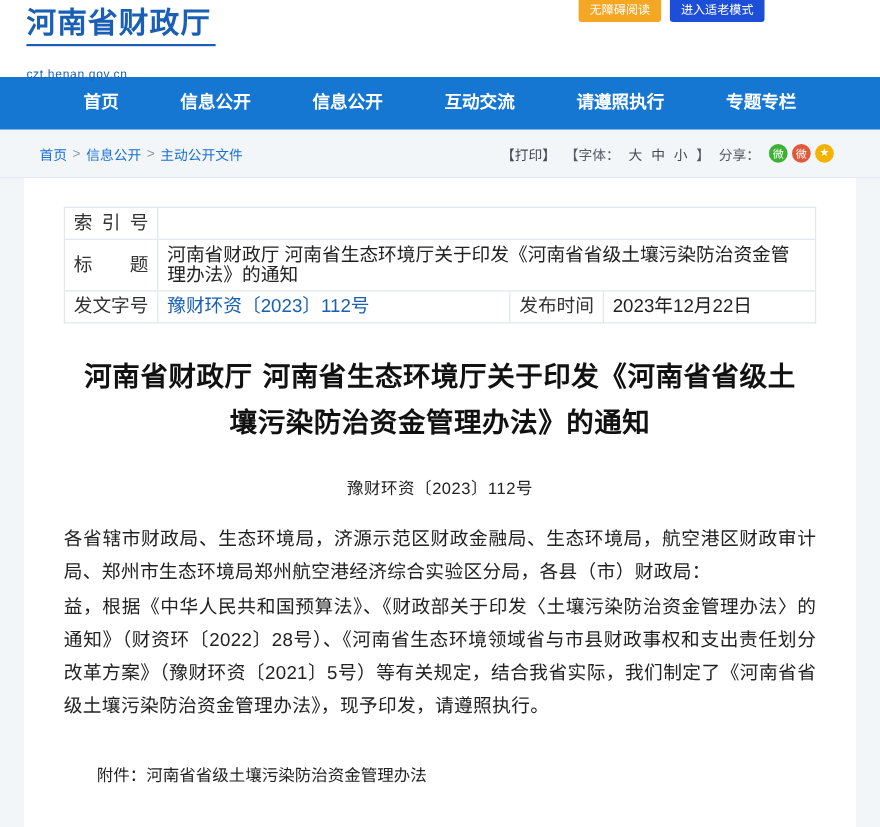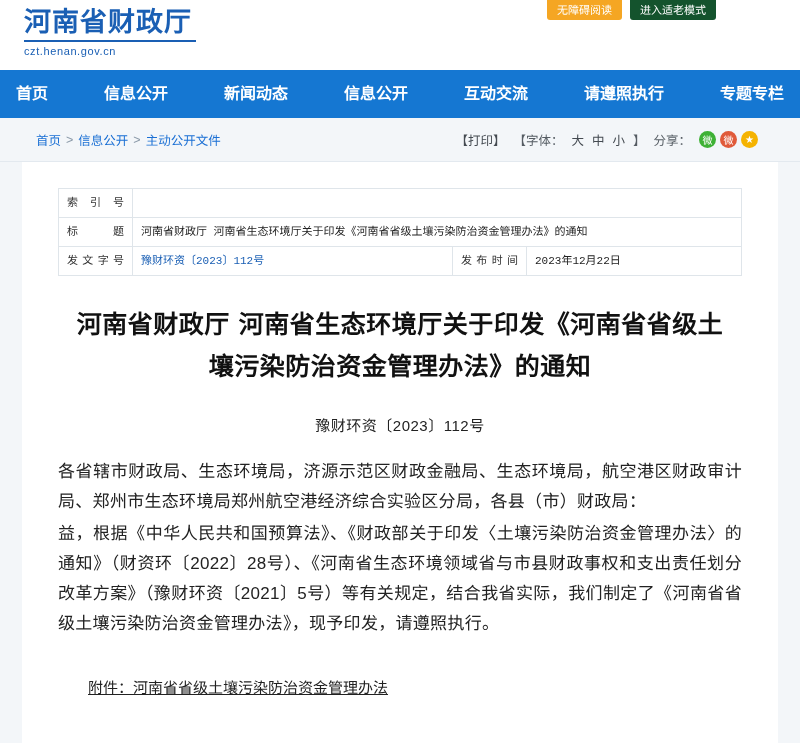--- a/index.html
+++ b/index.html
@@ -41,41 +41,41 @@
     height: 2px;
     background: #1a5fb4;
     margin-top: 2px;
     width: 172px;
   }
   .logo-sub {
     font-family: "Liberation Sans", sans-serif;
     font-size: 11px;
     color: #1a5fb4;
     letter-spacing: 0.6px;
-    margin-top: 3px;
+    margin-top: 20px;
   }
   .header-buttons {
     position: absolute;
-    right: 84px;
+    right: 105px;
     top: 0px;
     display: flex;
     gap: 8px;
     align-items: flex-end;
   }
   .hbtn {
     height: 20px;
     line-height: 20px;
     padding: 0 10px;
     font-size: 11px;
     color: #ffffff;
     border-radius: 0 0 3px 3px;
     white-space: nowrap;
   }
   .hbtn.orange { background: #f5a623; }
-  .hbtn.blue { background: #14532d; }
+  .hbtn.blue { background: #1d4ed8; }
 
   
   .nav {
     height: 48px;
     background: #1577d2;
     display: flex;
     align-items: center;
     justify-content: center;
     gap: 0px;
   }
@@ -136,24 +136,23 @@
     background: #ffffff;
     margin: 0 22px;
     padding: 26px 36px 40px 36px;
     min-height: 580px;
   }
 
   
   .info-table {
     width: 100%;
     border-collapse: collapse;
-    font-size: 11px;
+    font-size: 17px;
     color: #333;
     margin-bottom: 26px;
-    font-family: Liberation Mono, monospace;
   }
   .info-table td {
     border: 1px solid #dfe5ea;
     padding: 5px 8px;
     line-height: 18px;
   }
   .lbl {
     width: 74px;
     text-align: justify;
     text-align-last: justify;
@@ -191,21 +190,20 @@
     text-align: justify;
     letter-spacing: 0.3px;
   }
   .indent { text-indent: 2em; }
   .attach {
     margin-top: 34px;
     font-size: 15px;
     line-height: 30px;
     color: #222;
     text-indent: 2em;
-    text-decoration: underline;
   }
 </style>
 </head>
 <body>
 
 <div class="page">
 
   <div class="header">
     <div class="logo-block">
       <div class="logo-title">河南省财政厅</div>
@@ -214,21 +212,20 @@
     </div>
     <div class="header-buttons">
       <div class="hbtn orange">无障碍阅读</div>
       <div class="hbtn blue">进入适老模式</div>
     </div>
   </div>
 
   <div class="nav">
     <div class="nav-item">首页</div>
     <div class="nav-item">信息公开</div>
-    <div class="nav-item">新闻动态</div>
     <div class="nav-item">信息公开</div>
     <div class="nav-item">互动交流</div>
     <div class="nav-item">请遵照执行</div>
     <div class="nav-item">专题专栏</div>
   </div>
 
   <div class="content-wrap">
 
     <div class="crumb-bar">
       <div class="crumb-left">

